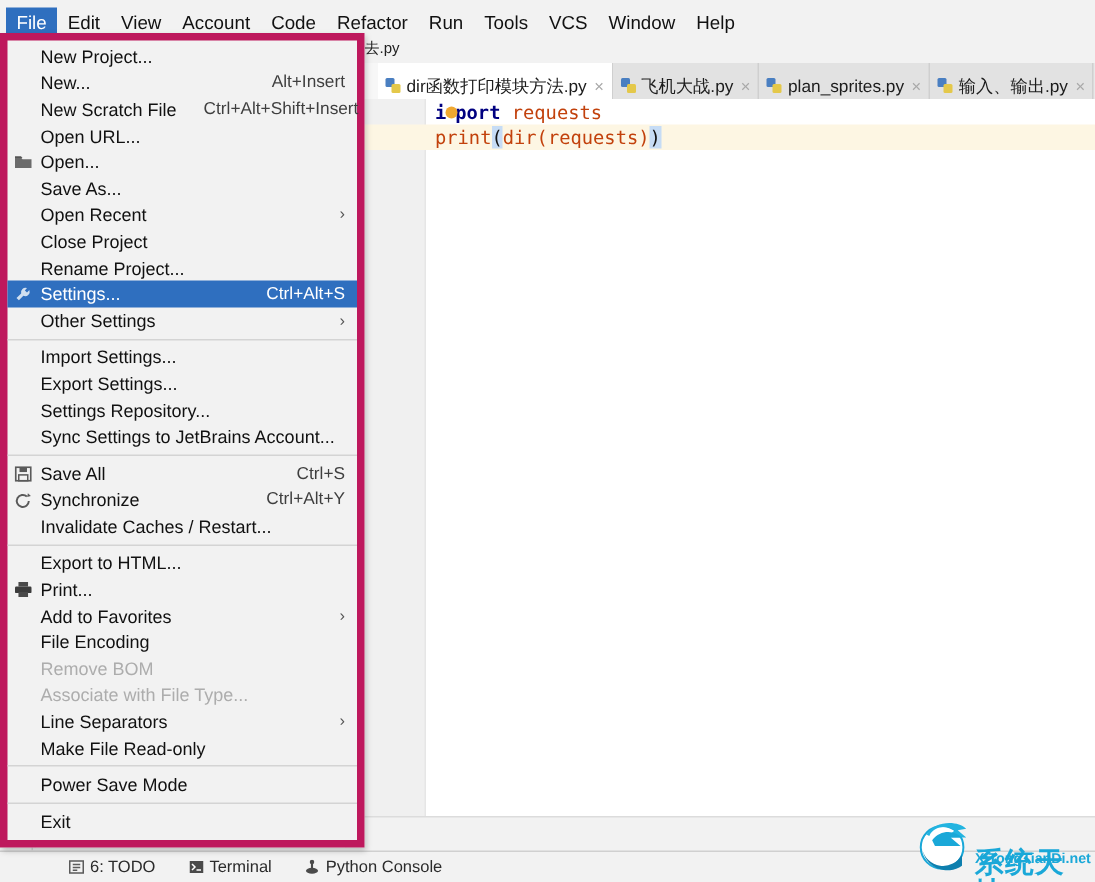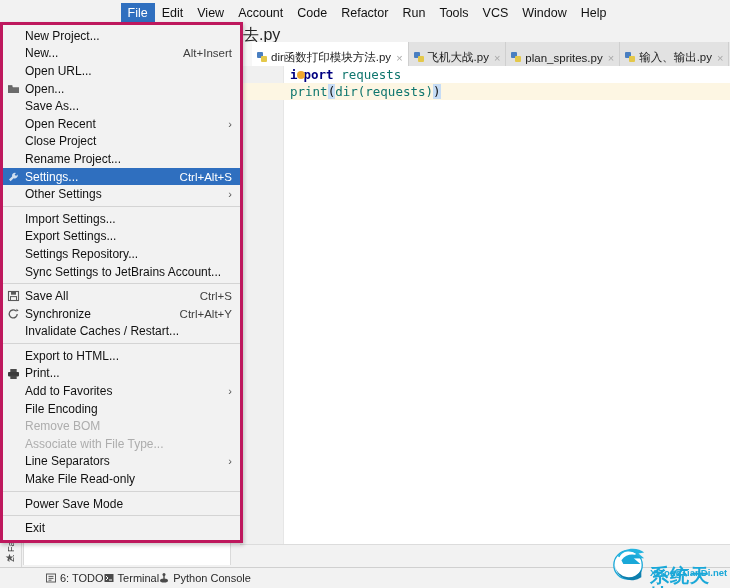--- a/index.html
+++ b/index.html
@@ -16,24 +16,23 @@
     position: relative;
     width: 730px; height: 588px;
     background: #f2f2f2;
   }
 
   
   .menubar {
     position: absolute; top: 0; left: 0;
     width: 730px; height: 32px;
     background: #f2f2f2;
-    border-bottom: 5px solid #3b82f6;
+    border-bottom: 1px solid #3b82f6;
     display: flex; align-items: center;
     padding-left: 4px;
-    justify-content: center;
   }
   .menubar-item {
     padding: 3px 7px 4px 7px;
     font-size: 12.5px;
     color: #111;
     line-height: 14px;
     white-space: nowrap;
     cursor: default;
   }
   .menubar-item.active {
@@ -45,21 +44,21 @@
   .editor-root {
     position: absolute;
     left: 240px; top: 22px;
     width: 490px; height: 545px;
     background: #f7f7f7;
   }
   .breadcrumb-bar {
     position: absolute; left: 0; top: 0;
     width: 490px; height: 20px;
     background: #f2f2f2;
-    font-size: 16px;
+    font-size: 10px;
     color: #222;
     padding: 3px 0 16px 3px;
   }
   .tabbar {
     position: absolute; left: 12px; top: 20px;
     width: 490px; height: 32px;
     background: #e8e8e8;
     border-bottom: 1px solid #c4c4c4;
     display: flex; align-items: stretch;
   }
@@ -124,21 +123,21 @@
     height: 17px;
     line-height: 17px;
     font-family: "DejaVu Sans Mono", "Liberation Mono", monospace;
     font-size: 12.5px;
     padding-left: 6px;
     white-space: pre;
     color: #111;
   }
   .code-line.hl { background: #fdf6e3; }
   .kw { color: #000080; font-weight: bold; }
-  .fn { color: #0f766e; }
+  .fn { color: #c2410c; }
   .sel-paren { background: #c6dcf5; }
   .bulb {
     display: inline-block;
     width: 8px; height: 8px;
     border-radius: 50%;
     background: #f0a830;
     vertical-align: middle;
     margin: 0 -1px;
     position: relative;
     top: -1px;
@@ -191,34 +190,35 @@
     border-bottom: none;
   }
 
   
   .bottombar {
     position: absolute; left: 0; top: 567px;
     width: 730px; height: 21px;
     background: #f2f2f2;
     border-top: 1px solid #d0d0d0;
     display: flex; align-items: center;
+    gap: 22px;
     padding-left: 46px;
     font-size: 11px;
     color: #2b2b2b;
   }
   .bb-item { display: flex; align-items: center; gap: 4px; white-space: nowrap; }
   .bb-ico { width: 10px; height: 10px; display: inline-block; flex: none; }
 
   
   .dropdown {
     position: absolute;
     left: 0; top: 22px;
     width: 243px;
     background: #f2f2f2;
-    border: 3px solid #be185d;
+    border: 5px solid #be185d;
     box-shadow: 1px 2px 4px rgba(0,0,0,0.22);
     padding: 2px 0 3px 0;
     z-index: 40;
   }
   .mi {
     position: relative;
     display: flex; align-items: center;
     height: 17.6px;
     padding-left: 22px;
     padding-right: 8px;
@@ -383,20 +383,24 @@
 
   <div class="dropdown" id="filemenu">
       <div class="mi">
         <span class="label">New Project...</span>
       </div>
       <div class="mi">
         <span class="label">New...</span>
         <span class="accel">Alt+Insert</span>
       </div>
       <div class="mi">
+        <span class="label">New Scratch File</span>
+        <span class="accel">Ctrl+Alt+Shift+Insert</span>
+      </div>
+      <div class="mi">
         <span class="label">Open URL...</span>
       </div>
       <div class="mi">
         <span class="mico"><svg viewBox="0 0 13 12" width="13" height="12">
             <path d="M1 3h4l1 1.2h6V10H1z" fill="#6b6b6b"></path>
             <path d="M1 2.2h4l1 1.1H1z" fill="#555"></path>
           </svg></span>
         <span class="label">Open...</span>
       </div>
       <div class="mi">

